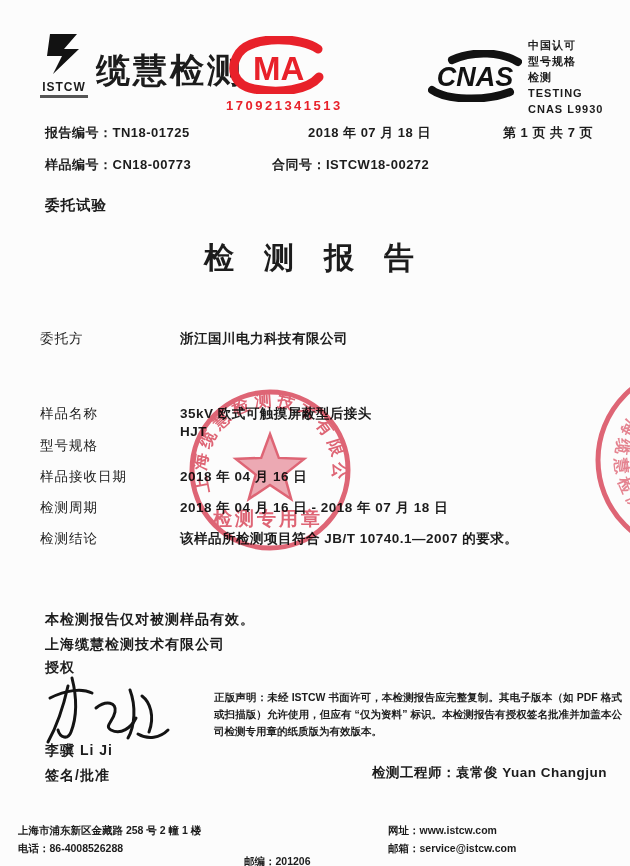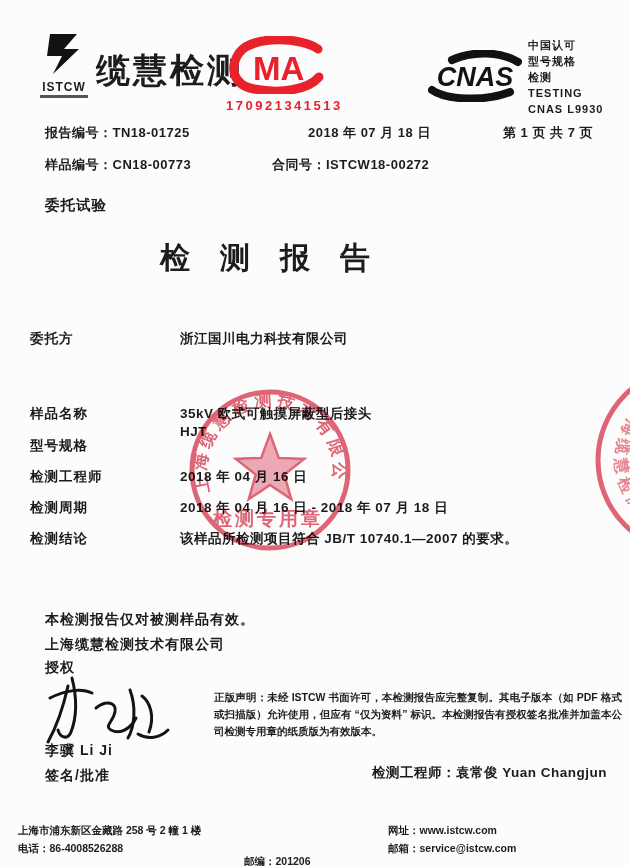--- a/index.html
+++ b/index.html
@@ -3,22 +3,22 @@
 <meta charset="utf-8">
 <style>
   html,body{margin:0;padding:0;background:#e8e8e8;}
   .page{
     position:relative;width:630px;height:866px;background:#fcfcfc;
     font-family:"Liberation Sans","DejaVu Sans",sans-serif;
     color:#1c1c1c;overflow:hidden;margin:0 auto;
   }
   .abs{position:absolute;}
   .meta-line{font-size:13px;font-weight:bold;letter-spacing:.5px;}
-  .doc-title{width:530px;text-align:center;font-size:30px;font-weight:bold;letter-spacing:30px;text-indent:30px;}
-  .f-label{position:absolute;left:30px;font-size:13.5px;font-weight:bold;letter-spacing:1px;}
+  .doc-title{width:530px;text-align:center;font-size:30px;font-weight:bold;letter-spacing:30px;text-indent:30px;padding-left:44px;}
+  .f-label{position:absolute;left:40px;font-size:13.5px;font-weight:normal;letter-spacing:1px;}
   .f-value{position:absolute;left:180px;font-size:13.5px;font-weight:bold;letter-spacing:.5px;white-space:nowrap;}
   .small{font-size:10.5px;font-weight:bold;line-height:1.62;}
   .accred{font-size:11px;font-weight:bold;line-height:1.45;letter-spacing:1px;}
   .stamp{mix-blend-mode:multiply;opacity:.85;}
   .footer-col{position:absolute;top:822px;font-size:10.5px;font-weight:bold;line-height:1.7;white-space:nowrap;}
 </style>
 </head>
 <body>
 
 <div class="page">
@@ -76,21 +76,21 @@
 
   <div class="f-label" style="top:330px;">委托方</div>
   <div class="f-value" style="top:330px;">浙江国川电力科技有限公司</div>
 
   <div class="f-label" style="top:405px;">样品名称</div>
   <div class="f-value" style="top:405px;">35kV 欧式可触摸屏蔽型后接头</div>
 
   <div class="f-label" style="top:437px;">型号规格</div>
   <div class="f-value" style="top:424px;">HJT</div>
 
-  <div class="f-label" style="top:468px;">检测工程师</div>
+  <div class="f-label" style="top:468px;">样品接收日期</div>
   <div class="f-value" style="top:468px;">2018 年 04 月 16 日</div>
 
   <div class="f-label" style="top:499px;">检测周期</div>
   <div class="f-value" style="top:499px;">2018 年 04 月 16 日 - 2018 年 07 月 18 日</div>
 
   <div class="f-label" style="top:530px;">检测结论</div>
   <div class="f-value" style="top:530px;">该样品所检测项目符合 JB/T 10740.1—2007 的要求。</div>
 
   <div class="abs" style="left:45px;top:611px;font-size:14px;font-weight:bold;letter-spacing:1px;">本检测报告仅对被测样品有效。</div>
   <div class="abs" style="left:45px;top:636px;font-size:14px;font-weight:bold;letter-spacing:1px;">上海缆慧检测技术有限公司</div>

